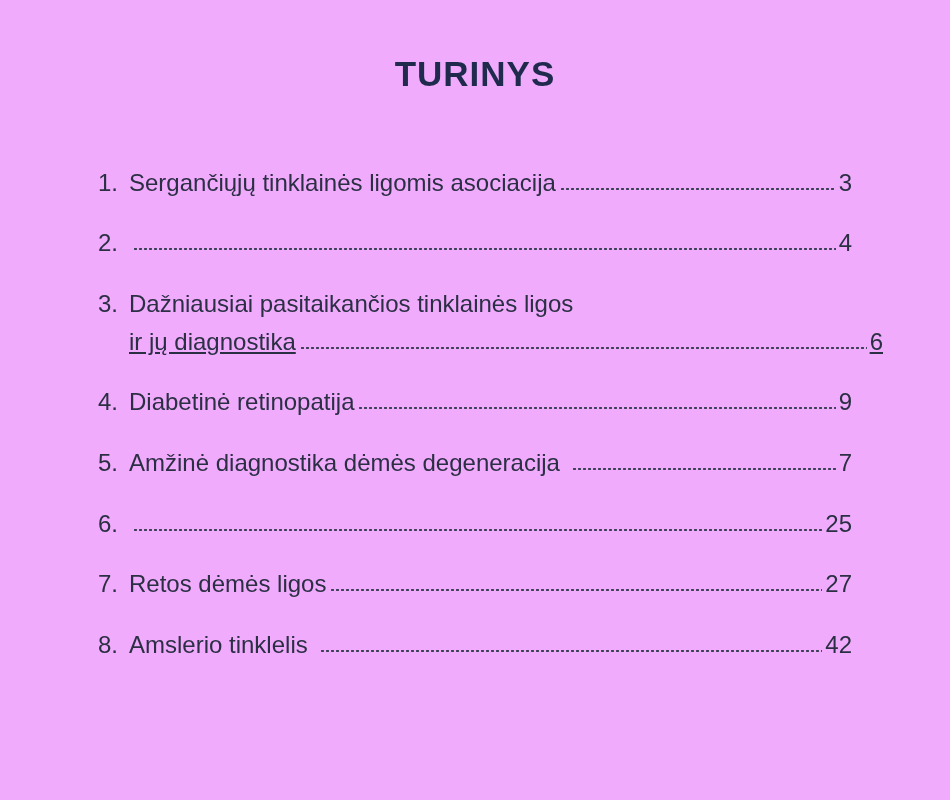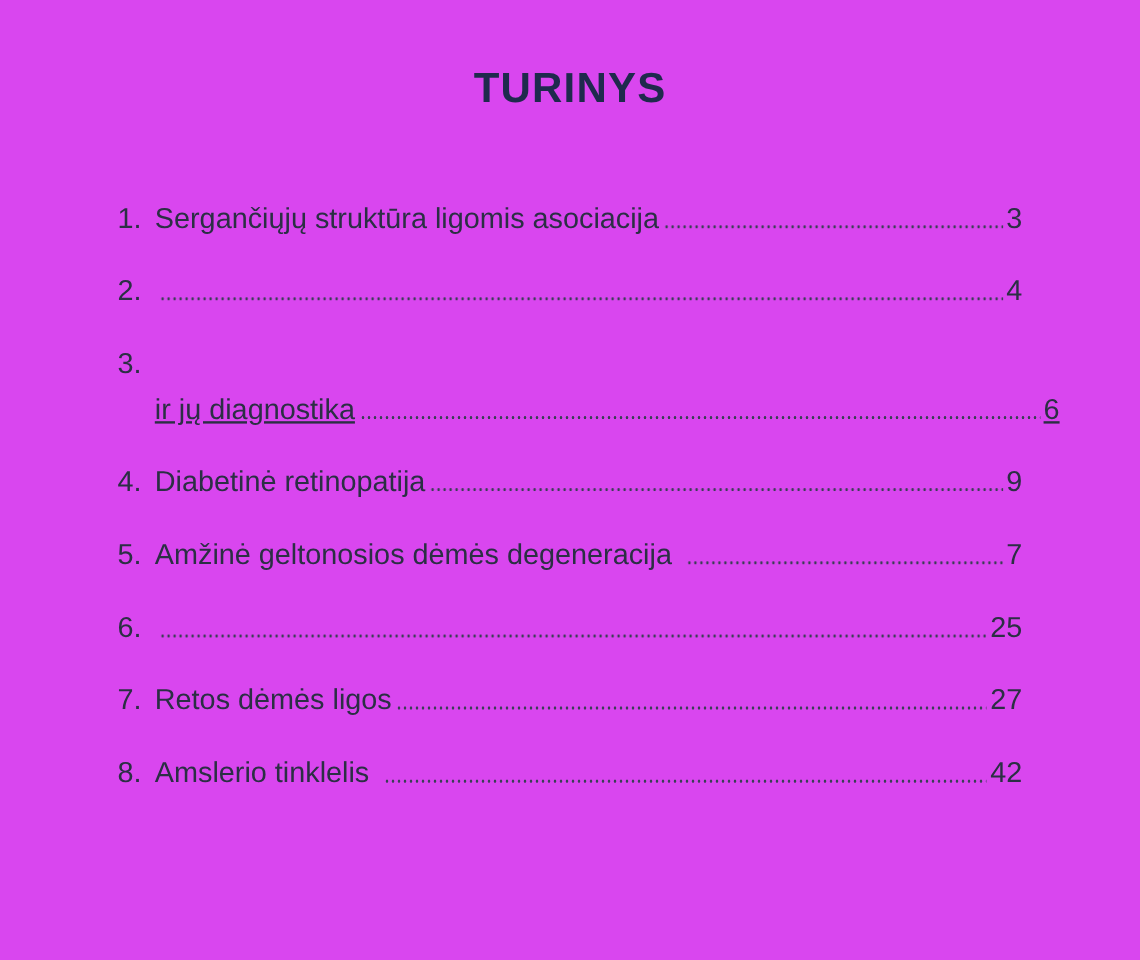--- a/index.html
+++ b/index.html
@@ -12,21 +12,21 @@
       height: 800px;
       position: relative;
       overflow: hidden;
       font-family: "Liberation Sans", "DejaVu Sans", sans-serif;
       color: #2a2f45;
     }
     .page {
       position: absolute;
       left: 0; top: 0;
       width: 950px; height: 800px;
-      background: #d946ef;
+      background: #f0abfc;
     }
     .title {
       position: absolute;
       top: 54px;
       left: 0;
       width: 950px;
       text-align: center;
       font-size: 35px;
       font-weight: bold;
       letter-spacing: 1px;
@@ -86,58 +86,59 @@
 <body>
 
 <div class="page">
   <h1 class="title" style="margin:0;">TURINYS</h1>
 
   <div class="toc">
 
     <div class="toc-entry" style="top:0px;">
       <div class="toc-line">
         <span class="toc-num">1.</span>
-        <span class="toc-title">Sergančiųjų struktūra ligomis asociacija</span>
+        <span class="toc-title">Sergančiųjų tinklainės ligomis asociacija</span>
         <span class="toc-leader"></span>
         <span class="toc-page">3</span>
       </div>
     </div>
 
     <div class="toc-entry" style="top:60px;">
       <div class="toc-line">
         <span class="toc-num">2.</span>
         <span class="toc-leader"></span>
         <span class="toc-page">4</span>
       </div>
     </div>
 
     <div class="toc-entry" style="top:121px;">
       <div class="toc-line">
         <span class="toc-num">3.</span>
+        <span class="toc-title">Dažniausiai pasitaikančios tinklainės ligos</span>
       </div>
       <div class="toc-line toc-cont">
         <span class="toc-title">ir jų diagnostika</span>
         <span class="toc-leader"></span>
         <span class="toc-page">6</span>
       </div>
     </div>
 
     <div class="toc-entry" style="top:219px;">
       <div class="toc-line">
         <span class="toc-num">4.</span>
         <span class="toc-title">Diabetinė retinopatija</span>
         <span class="toc-leader"></span>
         <span class="toc-page">9</span>
       </div>
     </div>
 
     <div class="toc-entry" style="top:280px;">
       <div class="toc-line">
         <span class="toc-num">5.</span>
-        <span class="toc-title">Amžinė geltonosios dėmės degeneracija</span>
+        <span class="toc-title">Amžinė diagnostika dėmės degeneracija</span>
         <span class="toc-leader" style="margin-left:12px;"></span>
         <span class="toc-page">7</span>
       </div>
     </div>
 
     <div class="toc-entry" style="top:341px;">
       <div class="toc-line">
         <span class="toc-num">6.</span>
         <span class="toc-leader"></span>
         <span class="toc-page">25</span>

